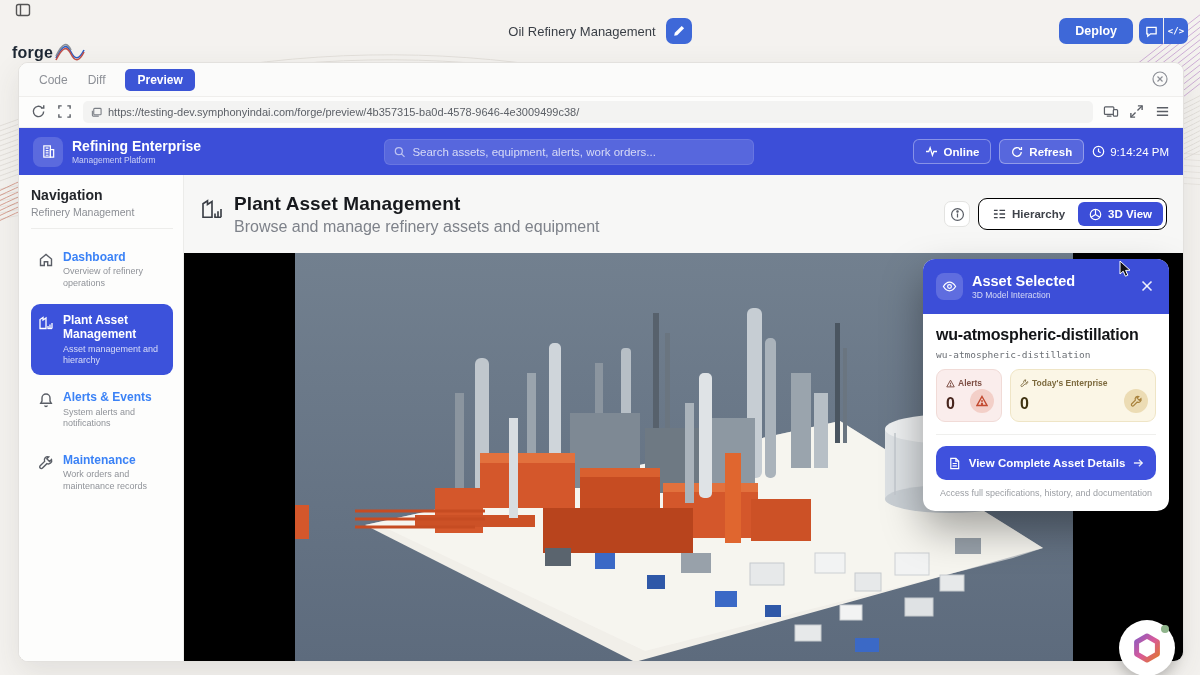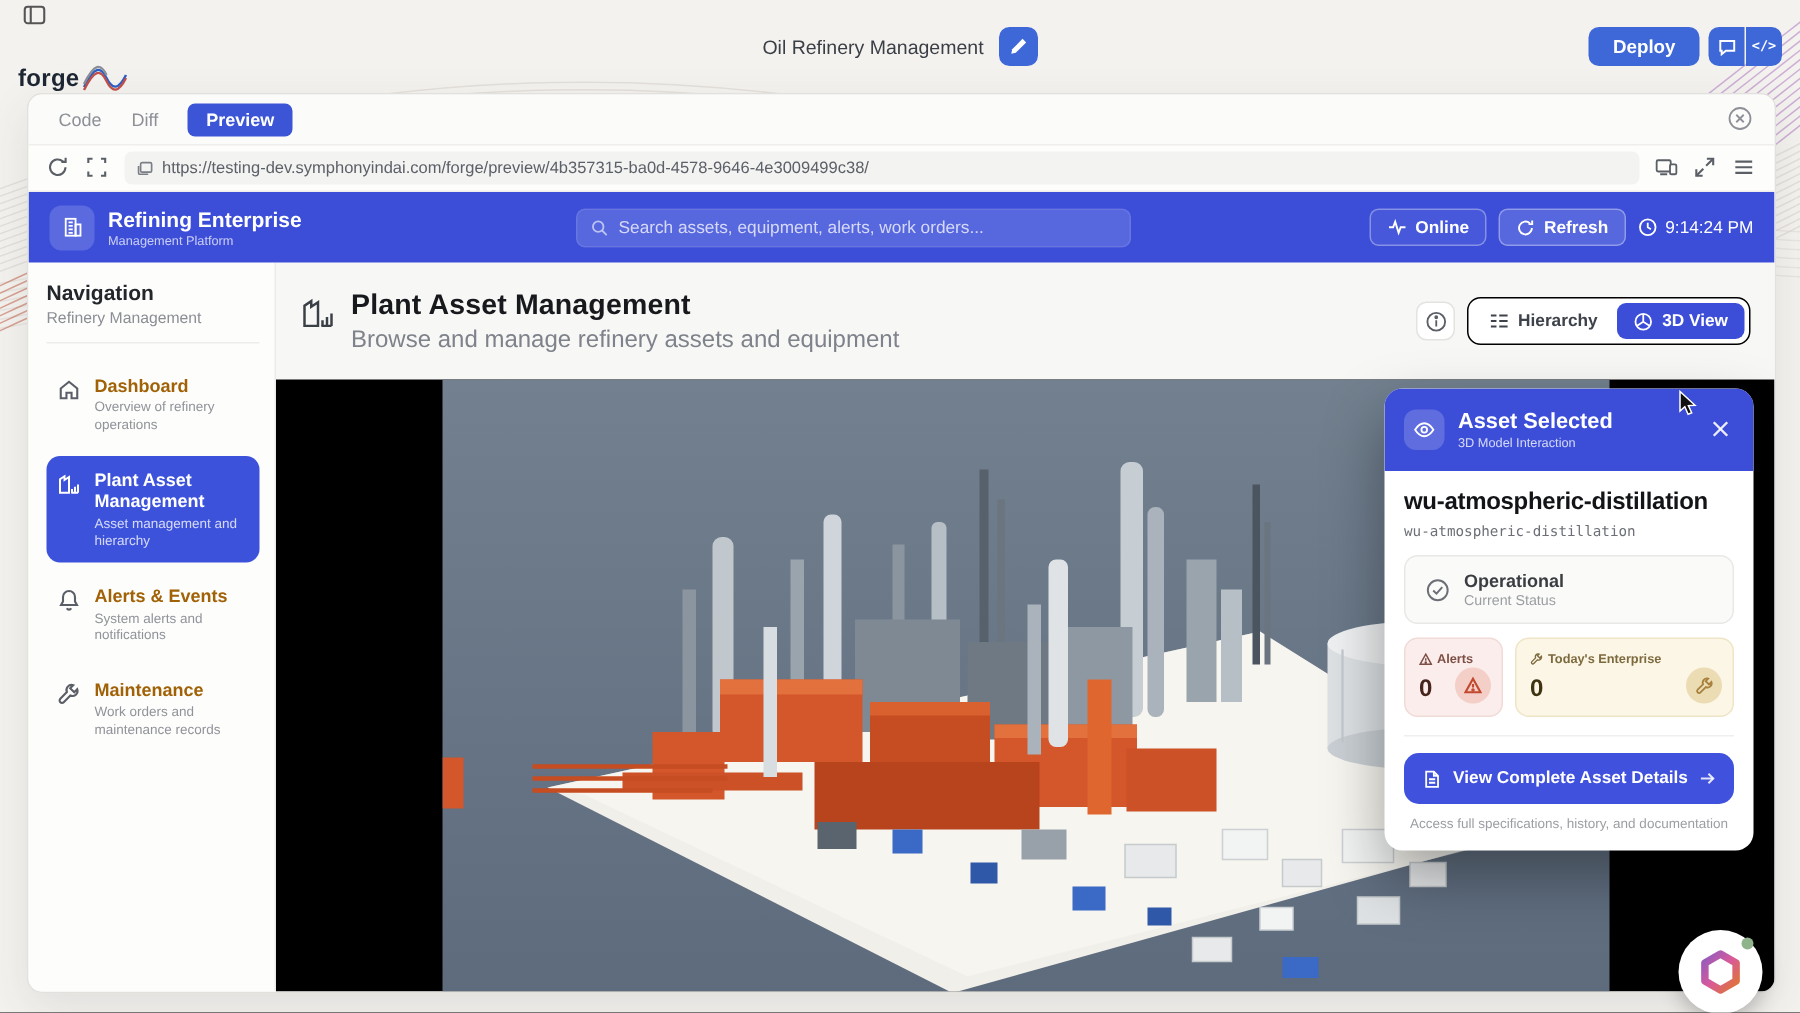--- a/index.html
+++ b/index.html
@@ -66,21 +66,21 @@
   .pill.filled { background:rgba(255,255,255,.14); }
   .hdr-time { display:flex; align-items:center; gap:5px; color:#fff; font-size:11.5px; }
 
   .app-body { flex:1; display:flex; min-height:0; }
 
   .sidebar { width:165px; flex:0 0 165px; background:#fdfdfc; border-right:1px solid #ececea; padding:12px 10px 0 12px; }
   .nav-heading { font-size:14px; font-weight:bold; color:#23262b; }
   .nav-subheading { font-size:10.5px; color:#8b8e94; margin-top:3px; padding-bottom:10px; border-bottom:1px solid #ededeb; }
   .nav-item { display:flex; gap:8px; padding:9px 7px; border-radius:9px; cursor:pointer; margin-top:6px; }
   .nav-item .ni-icon { width:17px; flex:0 0 17px; color:#5a5e66; padding-top:2px; }
-  .ni-title { font-size:12px; font-weight:bold; color:#a16207; line-height:1.2; }
+  .ni-title { font-size:12px; font-weight:bold; color:#3b82f6; line-height:1.2; }
   .ni-desc { font-size:9px; color:#909399; margin-top:2px; line-height:1.25; }
   .nav-item.active { background:#3c52db; }
   .nav-item.active .ni-icon { color:#fff; }
   .nav-item.active .ni-title { color:#fff; }
   .nav-item.active .ni-desc { color:rgba(255,255,255,.78); }
 
   .main { flex:1; min-width:0; display:flex; flex-direction:column; background:#f7f7f6; }
   .main-header { height:78px; flex:0 0 78px; display:flex; align-items:center; justify-content:space-between; padding:0 16px; }
   .mh-left { display:flex; align-items:flex-start; gap:10px; }
   .mh-icon { color:#3b3f46; padding-top:4px; }
@@ -552,30 +552,20 @@
         <svg width="14" height="14" viewBox="0 0 14 14" fill="none" stroke="currentColor" stroke-width="1.6">
             <line x1="2.5" y1="2.5" x2="11.5" y2="11.5"></line>
             <line x1="11.5" y1="2.5" x2="2.5" y2="11.5"></line>
           </svg>
       </span>
     </div>
     <div class="ap-body">
       <div class="asset-name">wu-atmospheric-distillation</div>
       <div class="asset-code">wu-atmospheric-distillation</div>
 
-      <div class="status-card">
-        <svg width="17" height="17" viewBox="0 0 18 18" fill="none" stroke="#6c7076" stroke-width="1.4">
-            <circle cx="9" cy="9" r="7"></circle>
-            <polyline points="5.8,9.2 8.1,11.4 12.2,6.8"></polyline>
-          </svg>
-        <span>
-          <div class="status-label">Operational</div>
-          <div class="status-sub">Current Status</div>
-        </span>
-      </div>
 
       <div class="stats-row">
         <div class="stat-card alerts">
           <div class="stat-label">
             <svg width="9" height="9" viewBox="0 0 12 12" fill="none" stroke="#7e4f45" stroke-width="1.3">
                 <path d="M6,1.5 L11,10.5 H1 Z"></path>
                 <line x1="6" y1="5" x2="6" y2="7.3"></line>
                 <circle cx="6" cy="9" r="0.5" fill="#7e4f45"></circle>
               </svg>
             <span>Alerts</span>

